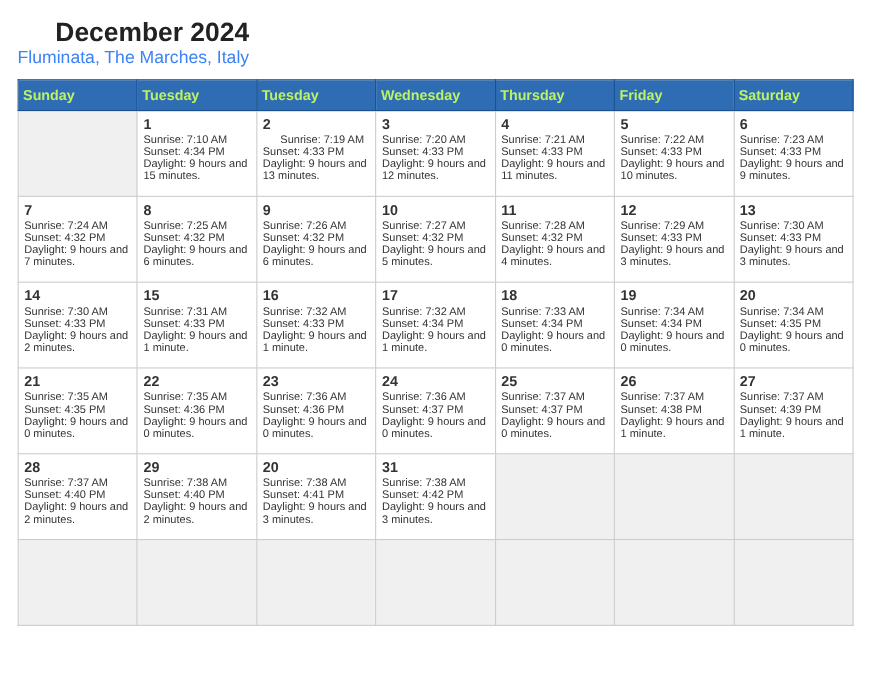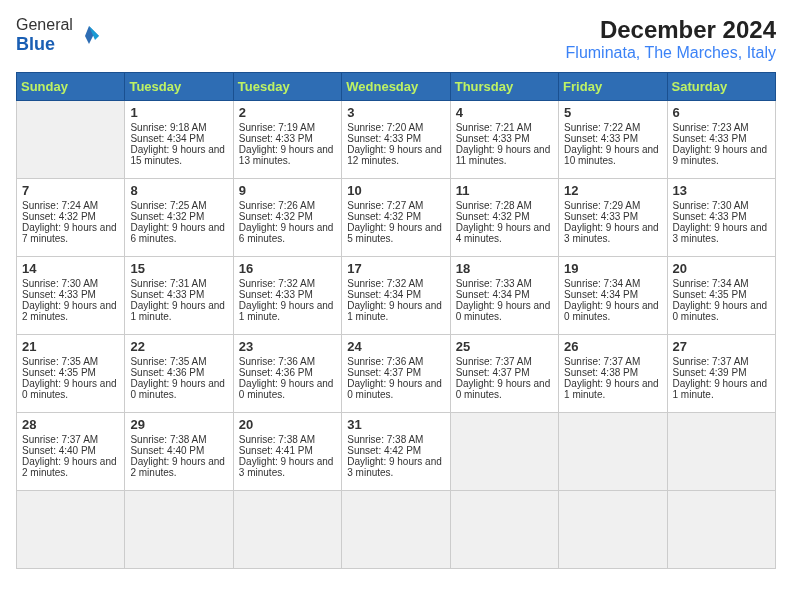--- a/index.html
+++ b/index.html
@@ -68,34 +68,20 @@
       margin-bottom: 2px;
     }
     .cell-empty {
       background-color: #f0f0f0;
     }
   </style>
 </head>
 <body>
 
 <div class="header-area">
-  <div class="logo">
-    <div>
-      <div style="display:flex;align-items:center;">
-        <div>
-          <span class="logo-general">General</span><br>
-          <span class="logo-blue" style="font-size:18px;font-weight:bold;">Blue</span>
-        </div>
-        <svg class="logo-icon" viewBox="0 0 28 28">
-          <polygon points="4,24 14,4 24,14 18,14 14,22 10,14 14,4" fill="#2e6db4"></polygon>
-          <polygon points="14,4 24,14 20,18" fill="#1a9bd4"></polygon>
-        </svg>
-      </div>
-    </div>
-  </div>
   <div class="title-area">
     <div class="month-title">December 2024</div>
     <div class="location-title">Fluminata, The Marches, Italy</div>
   </div>
 </div>
 
 <table>
   <thead>
     <tr>
     <th>Sunday</th>
@@ -103,24 +89,24 @@
         <th>Tuesday</th>
         <th>Wednesday</th>
         <th>Thursday</th>
         <th>Friday</th>
         <th>Saturday</th>
       </tr>
   </thead>
   <tbody id="cal-body">
   <tr>
         <td class="cell-empty"></td>
-        <td><span class="day-number">1</span><span style="white-space: pre-line;">Sunrise: 9:18 AM
+        <td><span class="day-number">1</span><span style="white-space: pre-line;">Sunrise: 7:10 AM
 Sunset: 4:34 PM
 Daylight: 9 hours and 15 minutes.</span></td>
-        <td><span class="day-number">2</span><span style="white-space: pre-line;">Sunrise: 7:19 AM
+        <td><span class="day-number">2</span><span style="white-space: pre-line; margin-left: 16px;">Sunrise: 7:19 AM
 Sunset: 4:33 PM
 Daylight: 9 hours and 13 minutes.</span></td>
         <td><span class="day-number">3</span><span style="white-space: pre-line;">Sunrise: 7:20 AM
 Sunset: 4:33 PM
 Daylight: 9 hours and 12 minutes.</span></td>
         <td><span class="day-number">4</span><span style="white-space: pre-line;">Sunrise: 7:21 AM
 Sunset: 4:33 PM
 Daylight: 9 hours and 11 minutes.</span></td>
         <td><span class="day-number">5</span><span style="white-space: pre-line;">Sunrise: 7:22 AM
 Sunset: 4:33 PM

